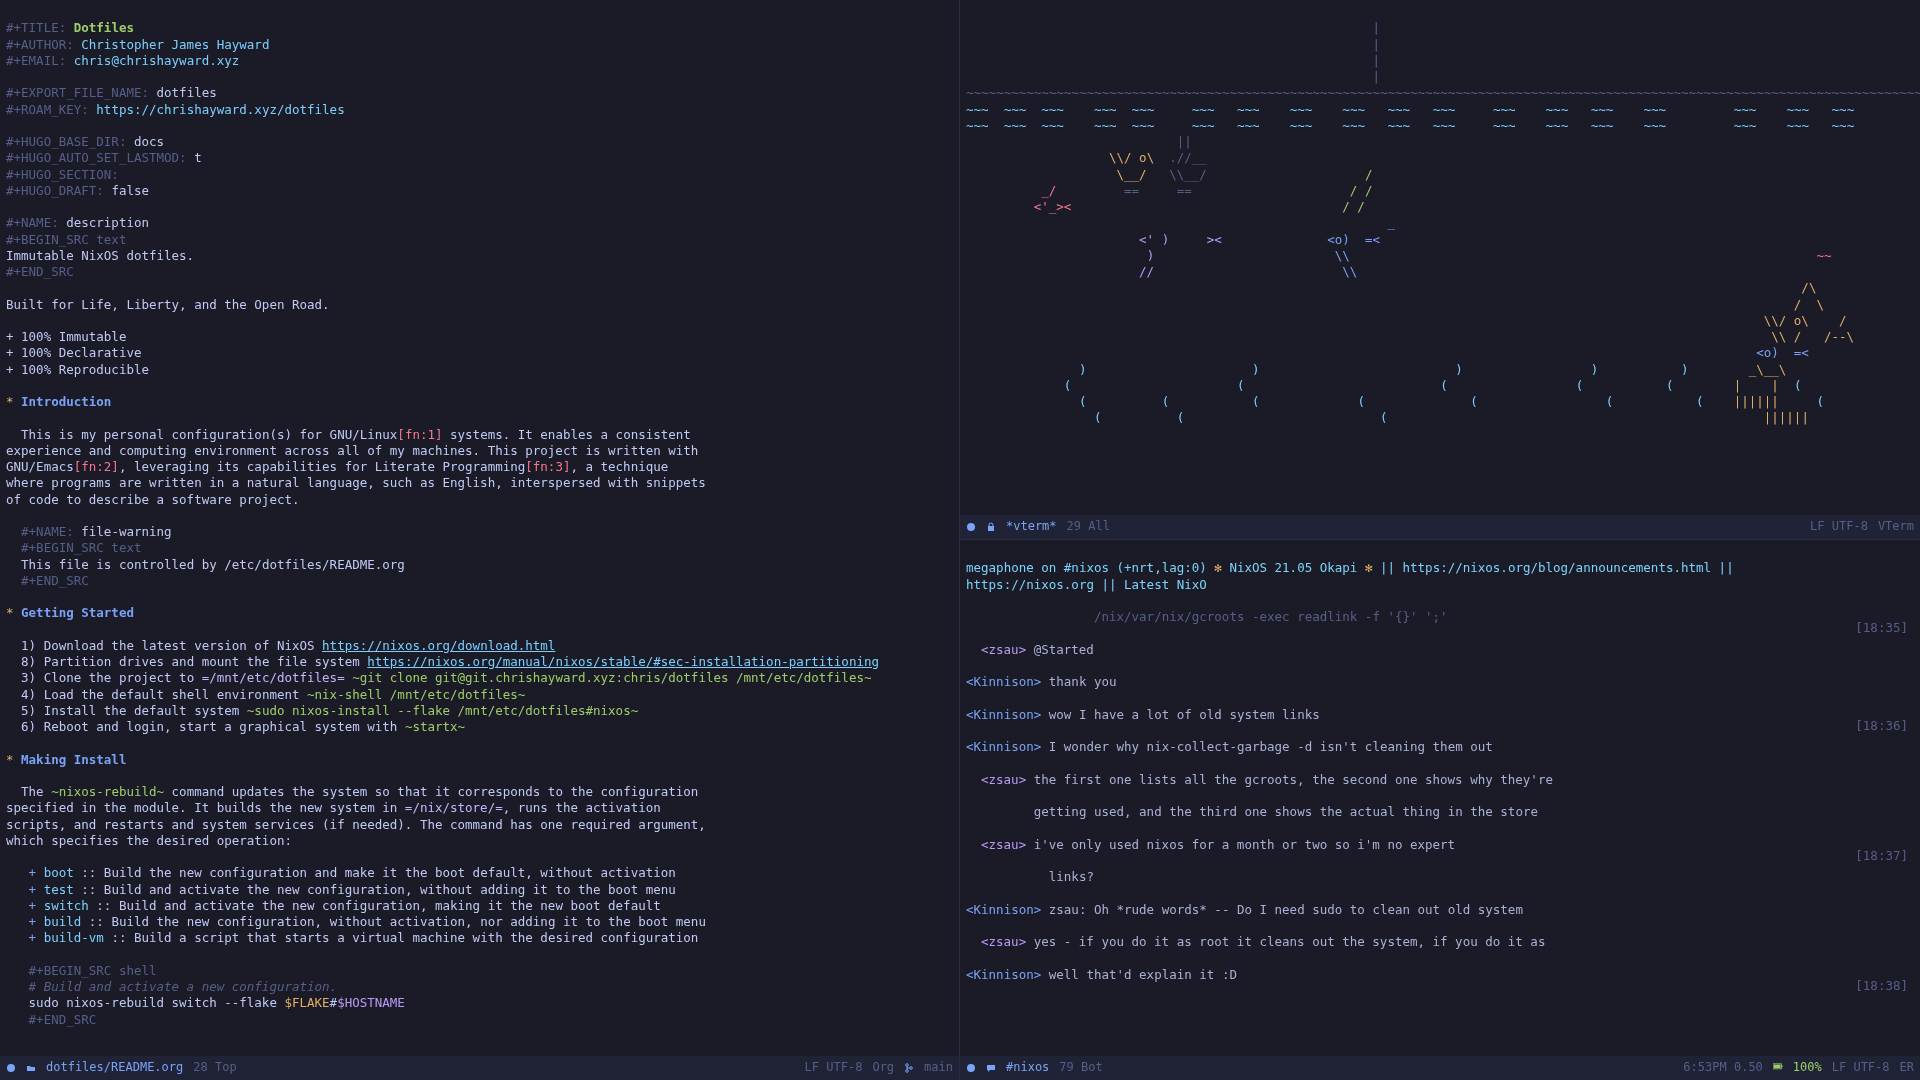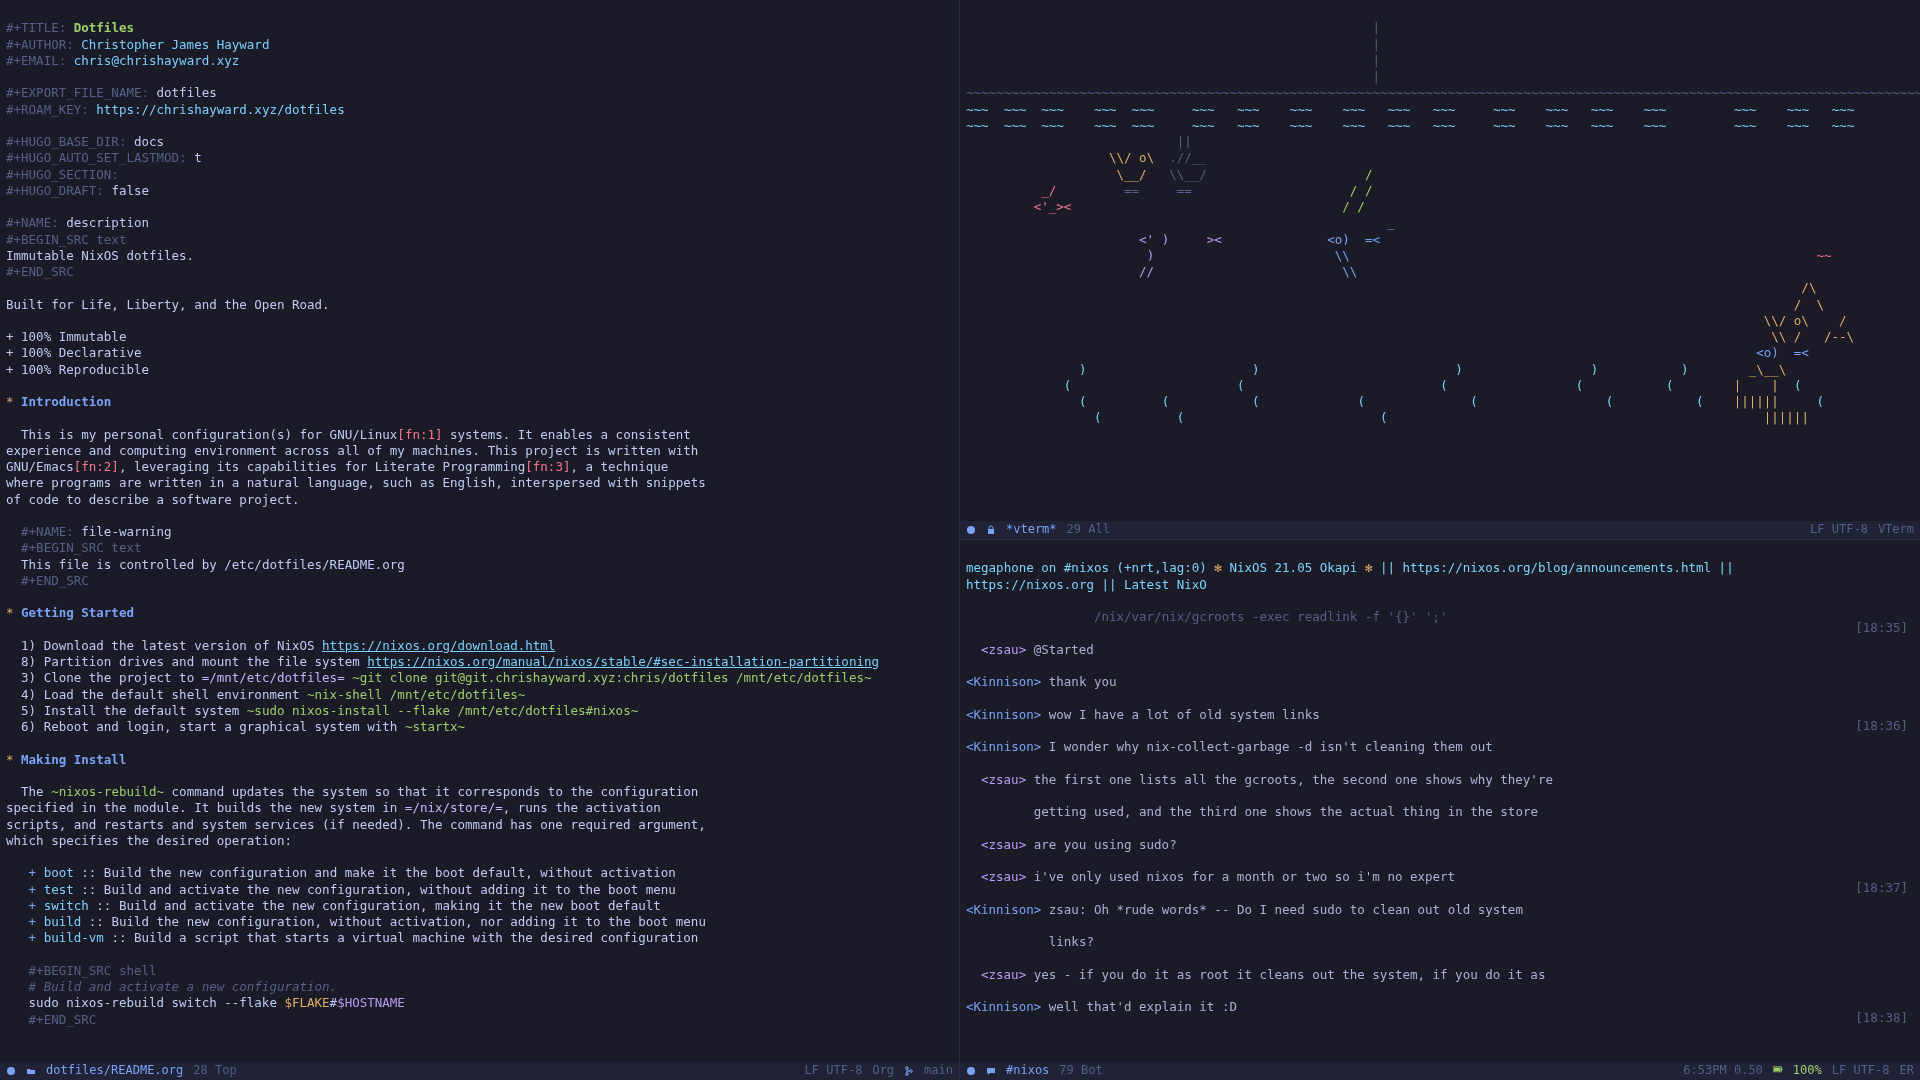--- a/index.html
+++ b/index.html
@@ -14,21 +14,21 @@
   overflow:hidden;
   display:grid;
   grid-template-columns:50% 50%;
   grid-template-rows:50% 50%;
 }
 .pane { position:relative; overflow:hidden; padding:2px 6px; white-space:pre; }
 #pane-left { grid-row:1 / span 2; border-right:1px solid #292e42; }
 #pane-tr   { border-bottom:1px solid #292e42; }
 .modeline {
   position:absolute; bottom:0; left:0; right:0;
-  height:18px;
+  height:24px;
   background:#1f2335;
   color:#7aa2f7;
   display:flex; align-items:center;
   font-size:12px;
   padding:0 6px;
   gap:10px;
 }
 .modeline .spacer { flex:1; }
 .modeline .mute { color:#565f89; }
 .buf { position:absolute; top:0; left:0; right:0; bottom:18px; overflow:hidden; padding:4px 6px;}
@@ -195,24 +195,23 @@
 <div id="pane-br" class="pane">
   <div class="buf" id="erc-body">
 <span class="line"><span class="topic">megaphone on #nixos (+nrt,lag:0) </span><span class="hn">✻</span><span class="topic"> NixOS 21.05 Okapi </span><span class="hn">✻</span><span class="topic"> || https://nixos.org/blog/announcements.html || https://nixos.org || Latest NixO</span></span>
 <span class="line"><span class="ts">[18:35]</span><span class="bot">                 /nix/var/nix/gcroots -exec readlink -f '{}' ';'</span></span>
 <span class="line"><span class="nick2">&lt;zsau&gt;</span><span> @Started</span></span>
 <span class="line"><span class="nick">&lt;Kinnison&gt;</span><span> thank you</span></span>
 <span class="line"><span class="ts">[18:36]</span><span class="nick">&lt;Kinnison&gt;</span><span> wow I have a lot of old system links</span></span>
 <span class="line"><span class="nick">&lt;Kinnison&gt;</span><span> I wonder why nix-collect-garbage -d isn't cleaning them out</span></span>
 <span class="line"><span class="nick2">&lt;zsau&gt;</span><span> the first one lists all the gcroots, the second one shows why they're</span></span>
 <span class="line"><span>         getting used, and the third one shows the actual thing in the store</span></span>
-<span class="line"><span class="nick2">&lt;zsau&gt;</span><span> are you using sudo?</span></span>
 <span class="line"><span class="ts">[18:37]</span><span class="nick2">&lt;zsau&gt;</span><span> i've only used nixos for a month or two so i'm no expert</span></span>
+<span class="line"><span>           links?</span></span>
 <span class="line"><span class="nick">&lt;Kinnison&gt;</span><span> zsau: Oh *rude words* -- Do I need sudo to clean out old system</span></span>
-<span class="line"><span>           links?</span></span>
 <span class="line"><span class="nick2">&lt;zsau&gt;</span><span> yes - if you do it as root it cleans out the system, if you do it as</span></span>
 <span class="line"><span class="ts">[18:38]</span><span class="nick">&lt;Kinnison&gt;</span><span> well that'd explain it :D</span></span>
 
 
 
 
 
 
 
 

